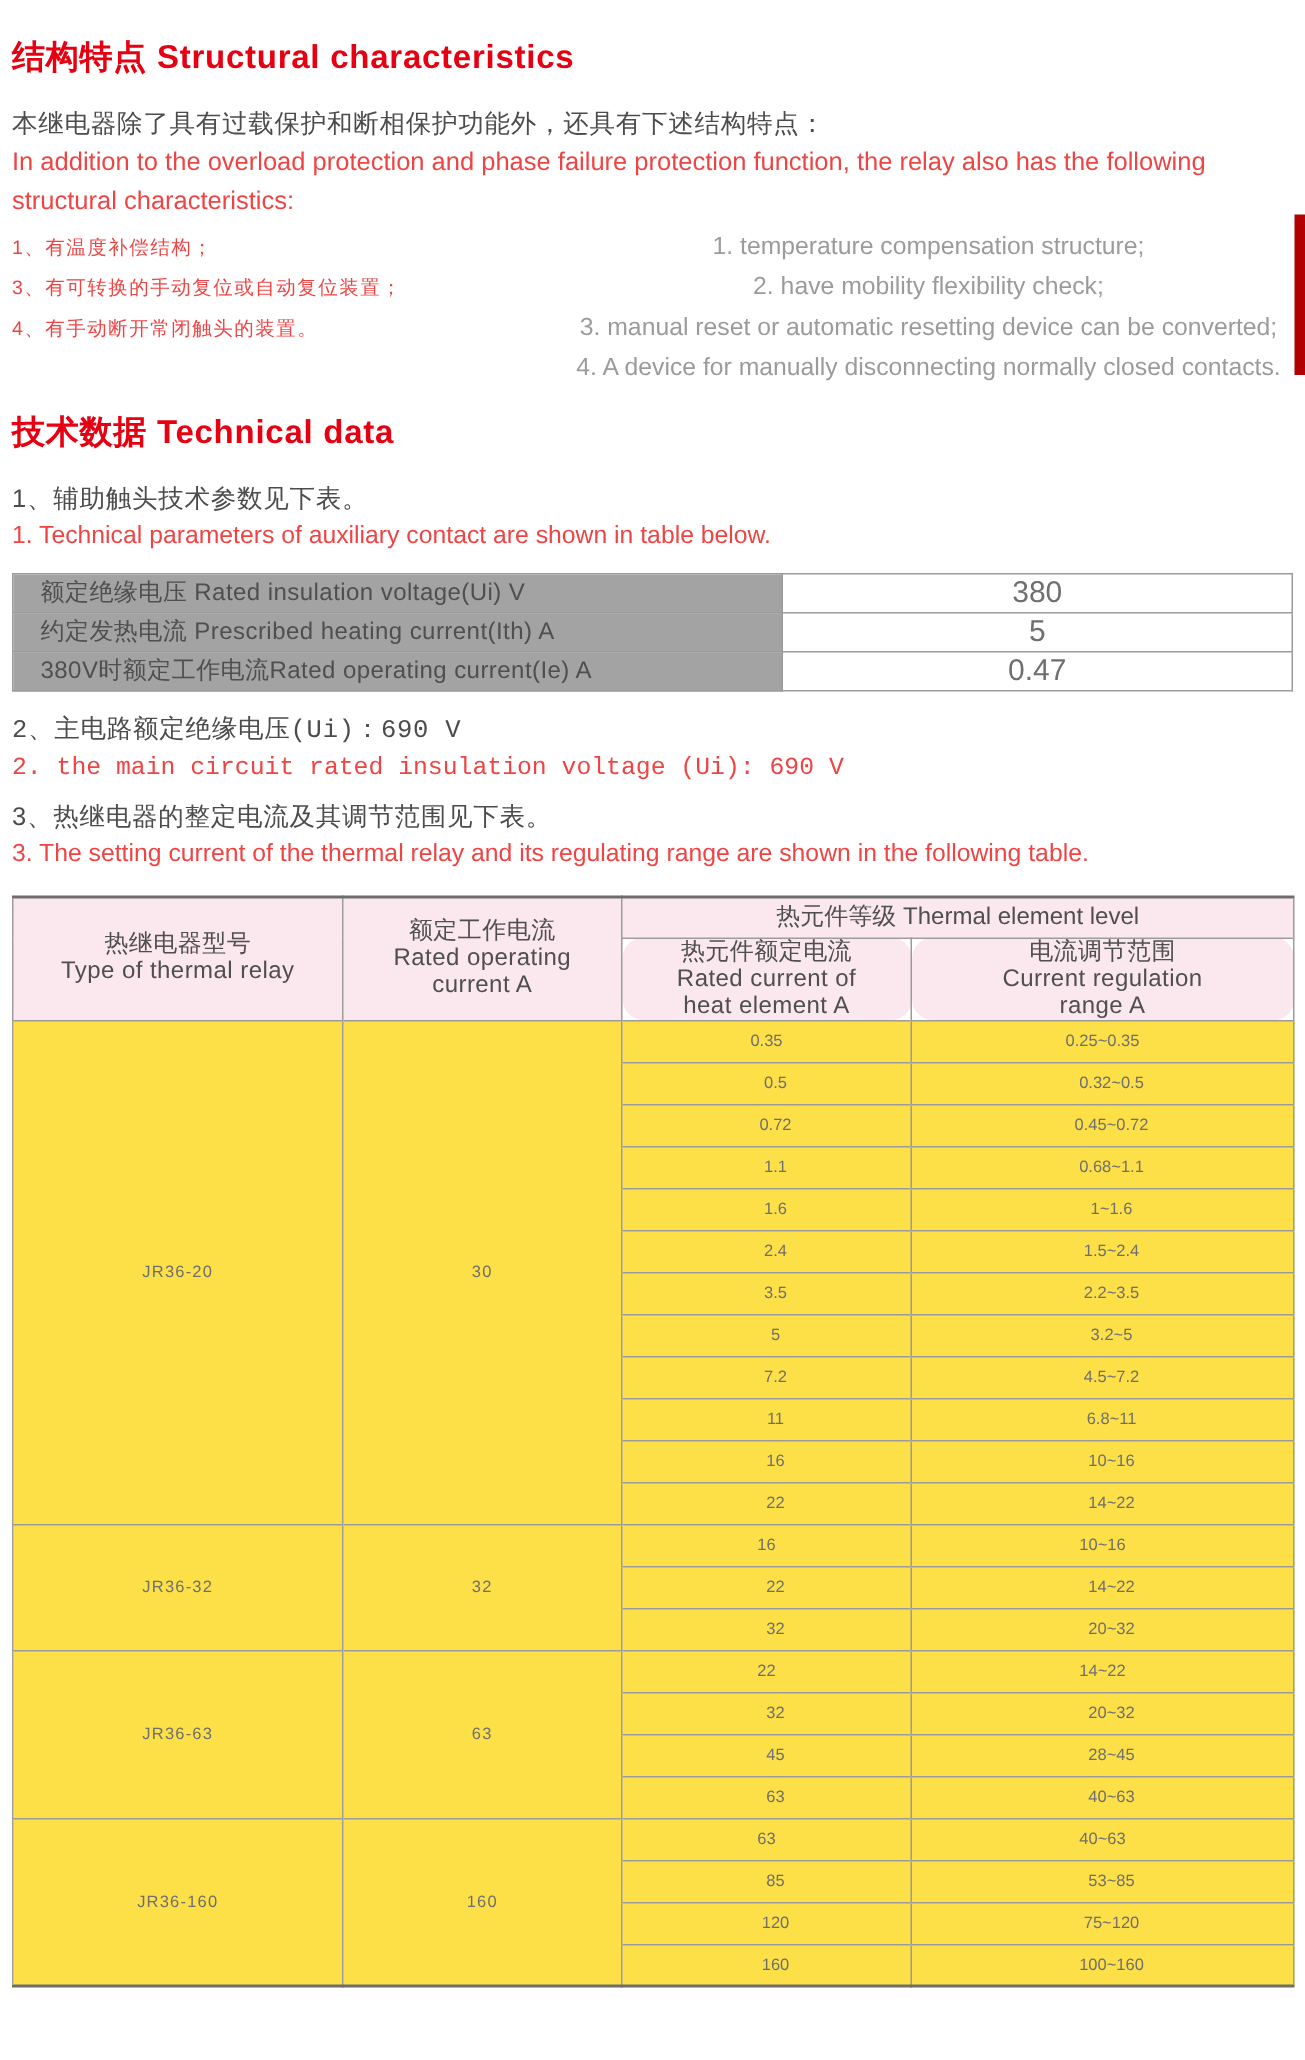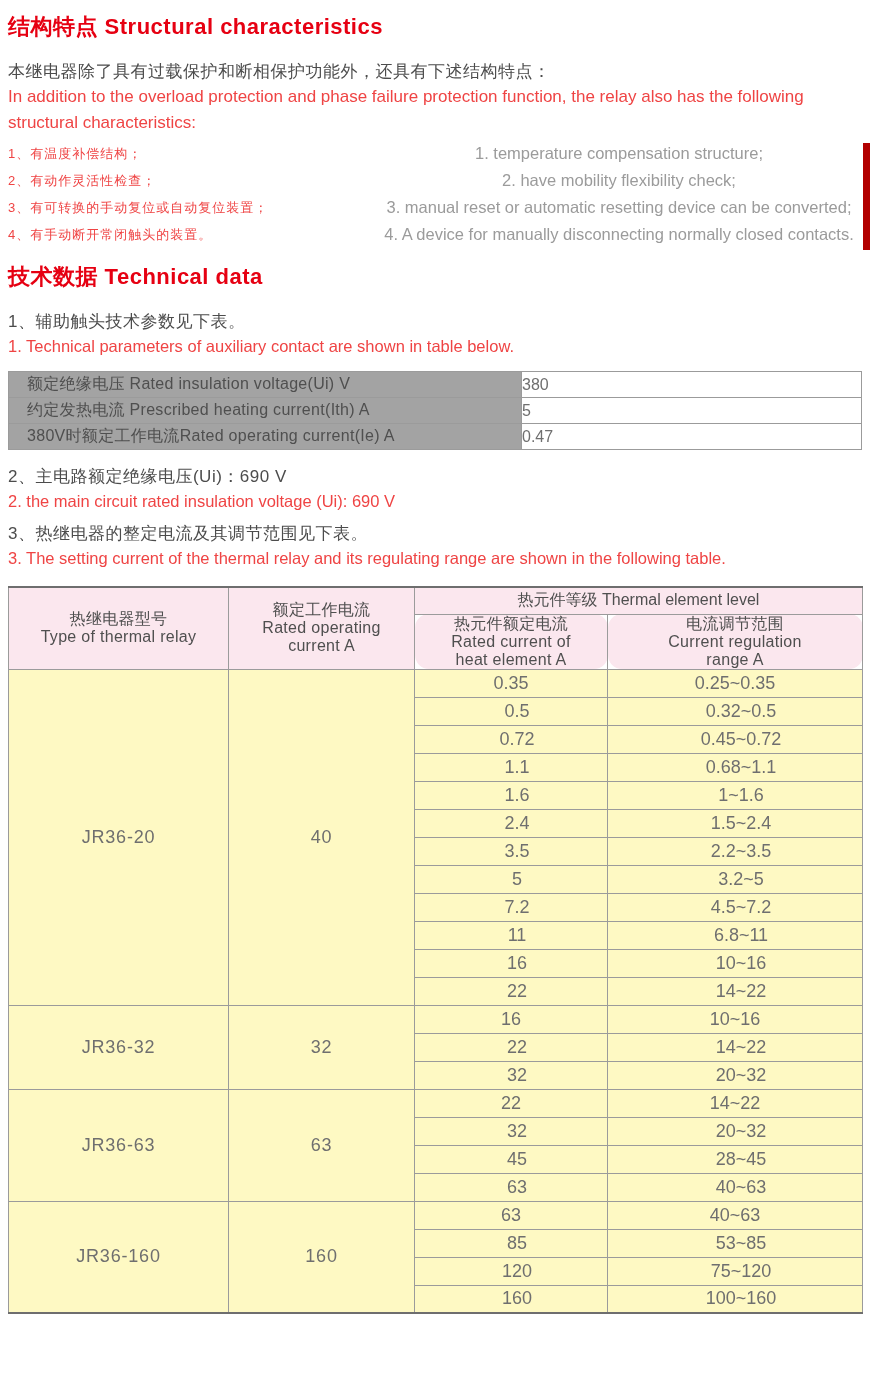--- a/index.html
+++ b/index.html
@@ -8,21 +8,21 @@
     width: 870px; min-height: 1373px; position: relative;
     font-family: "Liberation Sans", "DejaVu Sans", sans-serif;
     -webkit-font-smoothing: antialiased;
   }
   .page { padding: 0 8px; position: relative; }
 
   .red-heading {
     color: #e60012; font-size: 22px; font-weight: bold;
     letter-spacing: 0.5px; line-height: 26px;
   }
-  .h1 { padding-top: 14px; }
+  .h1 { padding-top: 25px; }
   .h2 { margin-top: 16px; }
 
   .zh { color: #4c4c4c; font-size: 17px; line-height: 24px; letter-spacing: 0.5px; }
   .en { color: #ef4444; font-size: 17px; line-height: 26px; }
 
   .intro { margin-top: 20px; width: 856px; }
 
   .features { margin-top: 4px; display: flex; }
   .features .zh-col { width: 368px; }
   .features .en-col { flex: 1; text-align: center; }
@@ -31,57 +31,57 @@
   .features .en-col .item { color: #9b9b9b; font-size: 16.5px; }
 
   .edge-bar {
     position: absolute; right: 0; top: 143px; width: 7px; height: 107px;
     background: #b20000;
   }
 
   .note { margin-top: 20px; }
   .note .zh { display: block; }
   .note .en { display: block; font-size: 16.5px; line-height: 24px; }
-  .note2 { margin-top: 15px; }
+  .note2 { margin-top: 15px; font-family: Liberation Mono, monospace; }
   .note3 { margin-top: 9px; }
 
   
   table.aux {
     margin-top: 13px; width: 854px; border-collapse: collapse;
     border: 1px solid #8a8a8a; table-layout: fixed;
   }
   table.aux td {
     height: 26px; border: 1px solid #9b9b9b; vertical-align: middle;
   }
   table.aux td.label {
     width: 513px; background: #a3a3a3; color: #4f4f4f;
     font-size: 16px; padding-left: 18px; letter-spacing: 0.3px;
   }
   table.aux td.value {
-    text-align: left; color: #6f6f6f; font-size: 16px; background: #ffffff;
+    text-align: center; color: #6f6f6f; font-size: 20px; background: #ffffff;
   }
 
   
   table.setting {
     margin-top: 16px; width: 854px; border-collapse: collapse; table-layout: fixed;
     border-left: 1px solid #9b9b9b; border-right: 1px solid #9b9b9b;
     border-top: 2px solid #6e6e6e; border-bottom: 2px solid #6e6e6e;
   }
   table.setting th, table.setting td {
     text-align: center; vertical-align: middle; font-weight: normal;
   }
   table.setting .c2, table.setting .c3, table.setting .c4 {
     border-left: 1px solid #9b9b9b;
   }
   table.setting thead th { background: #fbe7ee; color: #4f4f4f; }
   table.setting thead .line { display: block; font-size: 16px; line-height: 18px; letter-spacing: 0.3px; }
   table.setting thead .group-cell { height: 27px; border-bottom: 1px solid #9b9b9b; font-size: 16px; }
   table.setting thead .tall { height: 78px; }
   table.setting thead .sub { height: 51px; border-radius: 14px; }
-  table.setting tbody td { height: 28px; color: #6f6f6f; font-size: 18px; background: #fef9c3; }
+  table.setting tbody td { height: 28px; color: #6f6f6f; font-size: 11px; background: #fde047; }
   table.setting tbody td.type-cell, table.setting tbody td.rated-cell { letter-spacing: 0.8px; }
   table.setting tbody tr.sec-first td { border-top: 1px solid #9b9b9b; }
   table.setting tbody td.inner { border-top: 1px solid #9b9b9b; padding-left: 12px; }
 </style>
 </head>
 <body>
 
 <div class="page">
 
   <div class="edge-bar"></div>
@@ -89,21 +89,20 @@
   <h1 class="red-heading h1">结构特点 Structural characteristics</h1>
 
   <div class="intro">
     <div class="zh">本继电器除了具有过载保护和断相保护功能外，还具有下述结构特点：</div>
     <div class="en">In addition to the overload protection and phase failure protection function, the relay also has the following structural characteristics:</div>
   </div>
 
   <div class="features">
     <div class="zh-col">
       <div class="item">1、有温度补偿结构；</div>
-      <div class="item">2、有动作灵活性检查；</div>
       <div class="item">3、有可转换的手动复位或自动复位装置；</div>
       <div class="item">4、有手动断开常闭触头的装置。</div>
     </div>
     <div class="en-col">
       <div class="item">1. temperature compensation structure;</div>
       <div class="item">2. have mobility flexibility check;</div>
       <div class="item">3. manual reset or automatic resetting device can be converted;</div>
       <div class="item">4. A device for manually disconnecting normally closed contacts.</div>
     </div>
   </div>
@@ -171,21 +170,21 @@
           <th class="c4 sub">
             <span class="line">电流调节范围</span>
             <span class="line">Current regulation</span>
             <span class="line">range A</span>
           </th>
         </tr>
       </thead>
     <tbody>
         <tr class="sec-first">
           <td class="c1 type-cell" rowspan="12">JR36-20</td>
-          <td class="c2 rated-cell" rowspan="12">40</td>
+          <td class="c2 rated-cell" rowspan="12">30</td>
           <td class="c3">0.35</td>
           <td class="c4">0.25~0.35</td>
         </tr>
         <tr>
           <td class="c3 inner">0.5</td>
           <td class="c4 inner">0.32~0.5</td>
         </tr>
         <tr>
           <td class="c3 inner">0.72</td>
           <td class="c4 inner">0.45~0.72</td>

